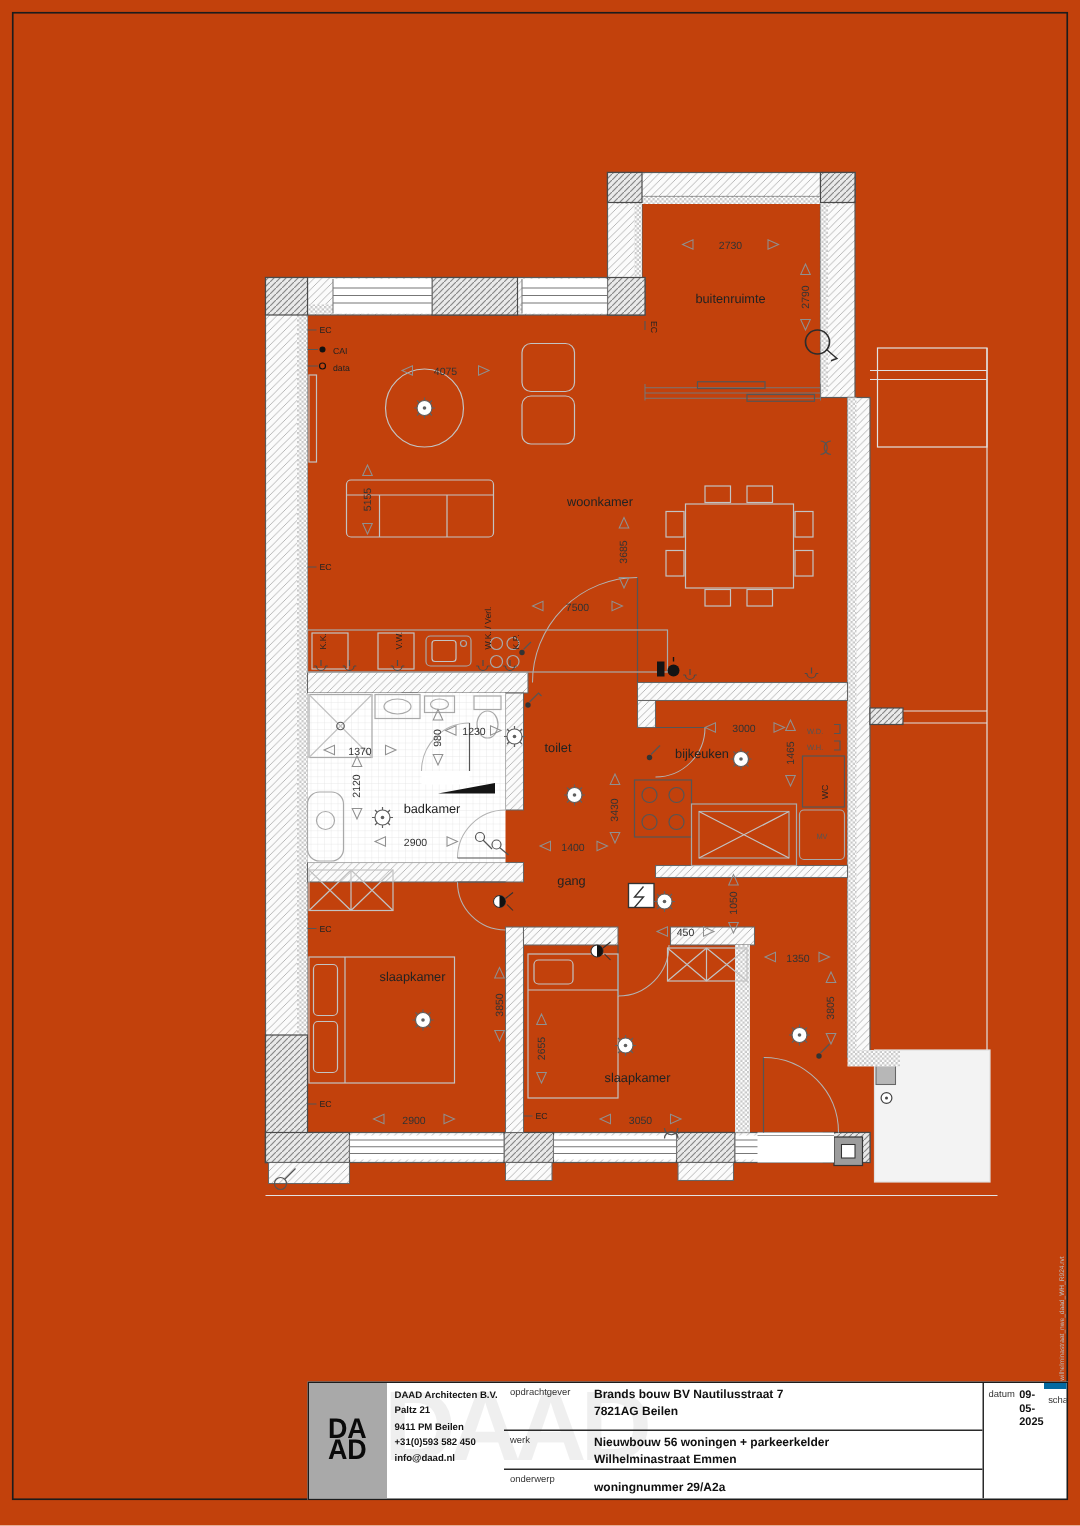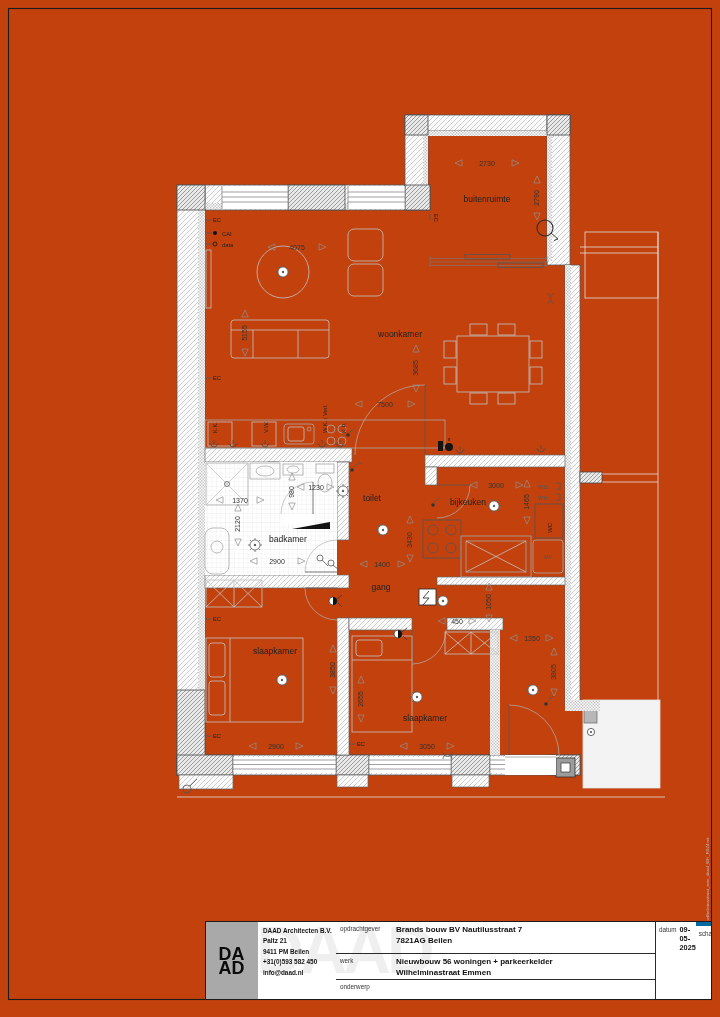--- a/index.html
+++ b/index.html
@@ -463,20 +463,21 @@
       </div>
       <div class="tb-row b" style="height:26px;">
         <div class="tb-lab">werk</div>
         <div class="tb-val">
           <div>Nieuwbouw 56 woningen + parkeerkelder</div>
           <div>Wilhelminastraat Emmen</div>
         </div>
       </div>
       <div class="tb-row b" style="flex:1;">
         <div class="tb-lab">onderwerp</div>
+        <div class="tb-val" style="padding-top:4px;">woningnummer 29/A2a</div>
       </div>
     </div>
     <div class="tb-dates">
       <div class="tb-drow" style="height:31px;">
         <span class="tb-dlab">datum</span>
         <span class="tb-dval">09-05-2025</span>
       </div>
       <div class="tb-drow b" style="height:26px;">
         <span class="tb-dlab">schaal</span>
         <span class="tb-dval">1 : 50</span>

